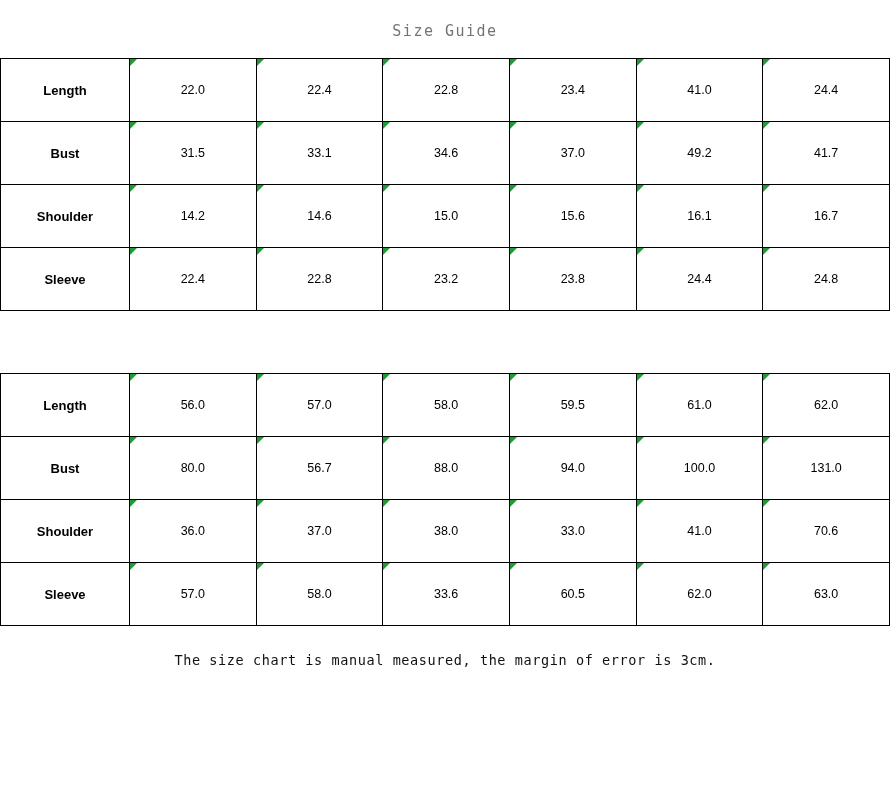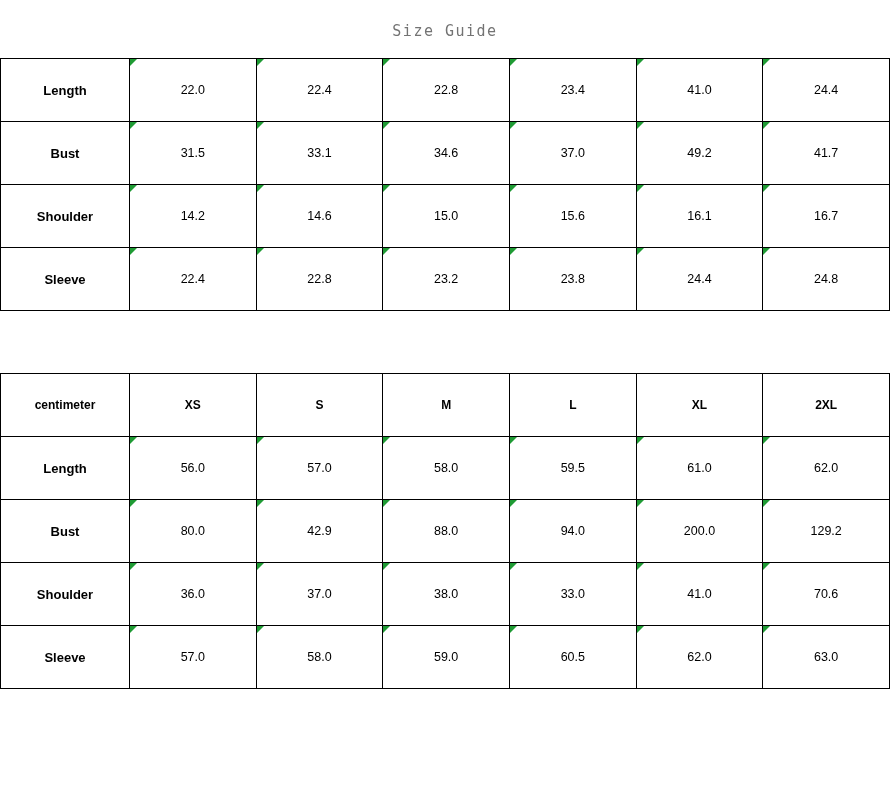--- a/index.html
+++ b/index.html
@@ -128,66 +128,58 @@
         <td class="val marker">24.4</td>
         <td class="val marker">24.8</td>
       </tr>
     </tbody>
   </table>
 
   <div class="gap"></div>
 
   <table class="size-table">
     <tbody>
-      <tr>
-        <td class="label-col hdr">centimeter</td>
-        <td class="hdr">XS</td>
-        <td class="hdr">S</td>
-        <td class="hdr">M</td>
-        <td class="hdr">L</td>
-        <td class="hdr">XL</td>
-        <td class="hdr">2XL</td>
-      </tr>
 
       <tr>
         <td class="label-col">Length</td>
         <td class="val marker">56.0</td>
         <td class="val marker">57.0</td>
         <td class="val marker">58.0</td>
         <td class="val marker">59.5</td>
         <td class="val marker">61.0</td>
         <td class="val marker">62.0</td>
       </tr>
 
       <tr>
         <td class="label-col">Bust</td>
         <td class="val marker">80.0</td>
-        <td class="val marker">42.9</td>
+        <td class="val marker">56.7</td>
         <td class="val marker">88.0</td>
         <td class="val marker">94.0</td>
-        <td class="val marker">200.0</td>
-        <td class="val marker">129.2</td>
+        <td class="val marker">100.0</td>
+        <td class="val marker">131.0</td>
       </tr>
 
       <tr>
         <td class="label-col">Shoulder</td>
         <td class="val marker">36.0</td>
         <td class="val marker">37.0</td>
         <td class="val marker">38.0</td>
         <td class="val marker">33.0</td>
         <td class="val marker">41.0</td>
         <td class="val marker">70.6</td>
       </tr>
 
       <tr>
         <td class="label-col">Sleeve</td>
         <td class="val marker">57.0</td>
         <td class="val marker">58.0</td>
-        <td class="val marker">59.0</td>
+        <td class="val marker">33.6</td>
         <td class="val marker">60.5</td>
         <td class="val marker">62.0</td>
         <td class="val marker">63.0</td>
       </tr>
     </tbody>
   </table>
 
+  <div class="footnote">The size chart is manual measured, the margin of error is 3cm.</div>
 
 </div>
 
 </body></html>

